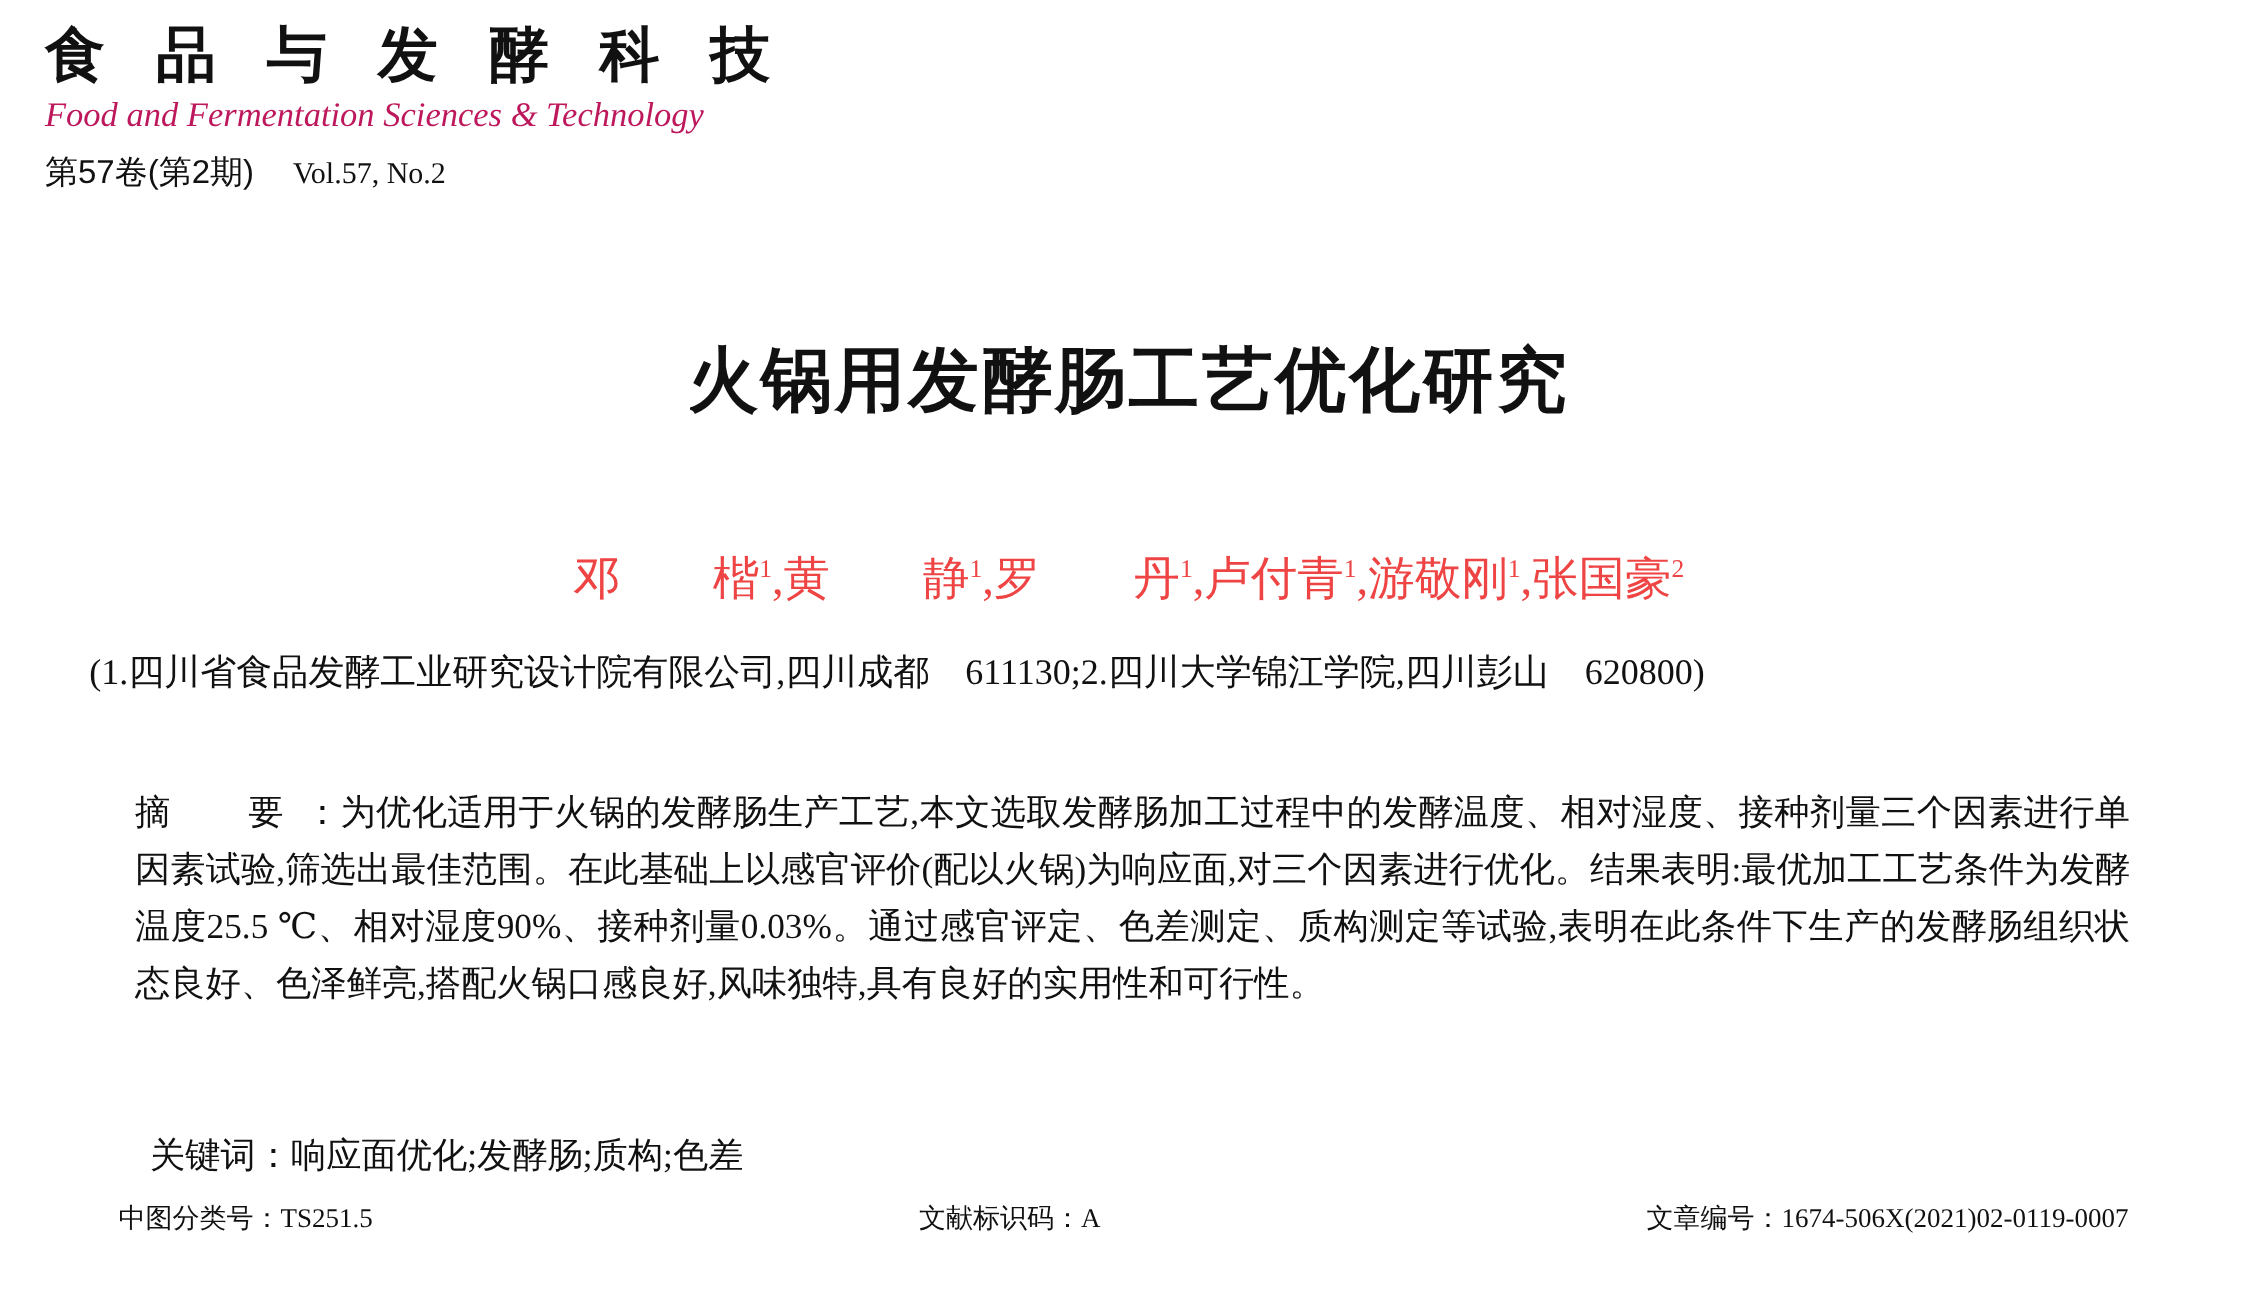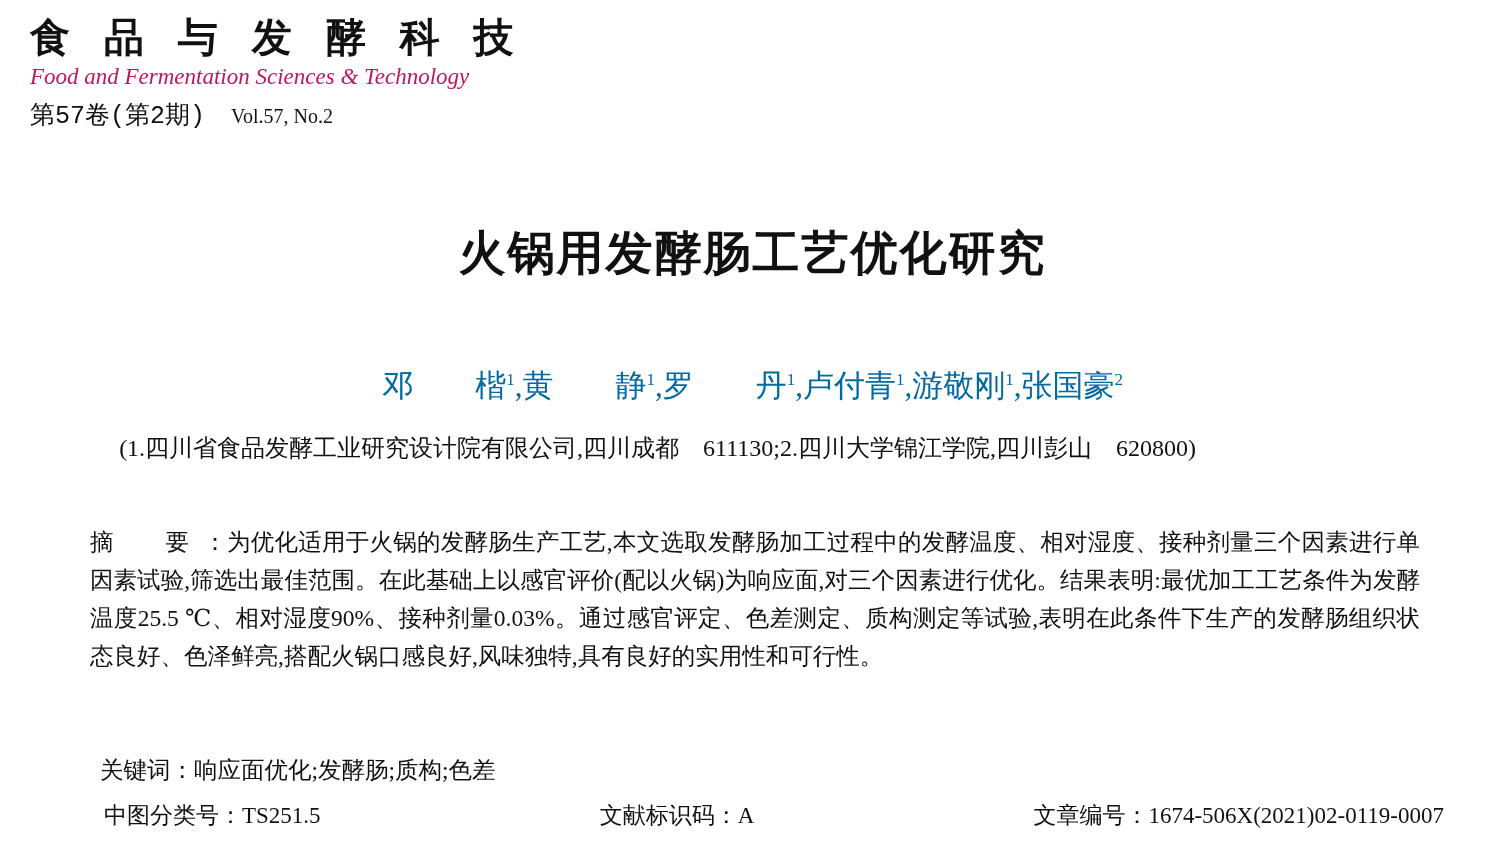--- a/index.html
+++ b/index.html
@@ -49,22 +49,22 @@
     white-space: nowrap;
   }
   .issue-line {
     margin-top: 9px;
     font-size: 20px;
     line-height: 1.3;
     color: #111;
     white-space: nowrap;
   }
   .issue-cn {
-    font-family: Liberation Mono, monospace;
-    font-size: 25px;
+    font-family: Liberation Sans, sans-serif;
+    font-size: 22px;
   }
   .issue-en {
     font-family: "Liberation Serif", "DejaVu Serif", serif;
     font-size: 20px;
     margin-left: 26px;
   }
 
   
   .title {
     position: absolute;
@@ -80,36 +80,36 @@
   }
 
   
   .authors {
     position: absolute;
     left: 0;
     top: 365px;
     width: 1505px;
     text-align: center;
     font-size: 31px;
-    color: #0369a1;
+    color: #ef4444;
     white-space: nowrap;
   }
   .authors .name {
     letter-spacing: 0px;
   }
   .authors sup {
     font-size: 17px;
     vertical-align: super;
   }
   .affiliation {
     position: absolute;
     left: 0;
     top: 432px;
     width: 1196px;
-    text-align: right;
+    text-align: center;
     font-size: 24px;
     color: #111;
     white-space: nowrap;
   }
 
   
   .abstract {
     position: absolute;
     left: 90px;
     top: 523px;
@@ -134,24 +134,24 @@
     color: #111;
   }
   .keywords .lbl {
     font-family: "DejaVu Sans", "Liberation Sans", sans-serif;
     margin-left: 10px;
   }
 
   
   .codes {
     position: absolute;
-    left: 104px;
+    left: 79px;
     top: 800px;
     width: 1340px;
-    font-size: 23px;
+    font-size: 18px;
     color: #111;
     display: flex;
     justify-content: space-between;
     align-items: flex-end;
   }
   .codes .seg {
     white-space: nowrap;
   }
   .codes .lbl {
     font-family: "DejaVu Sans", "Liberation Sans", sans-serif;

